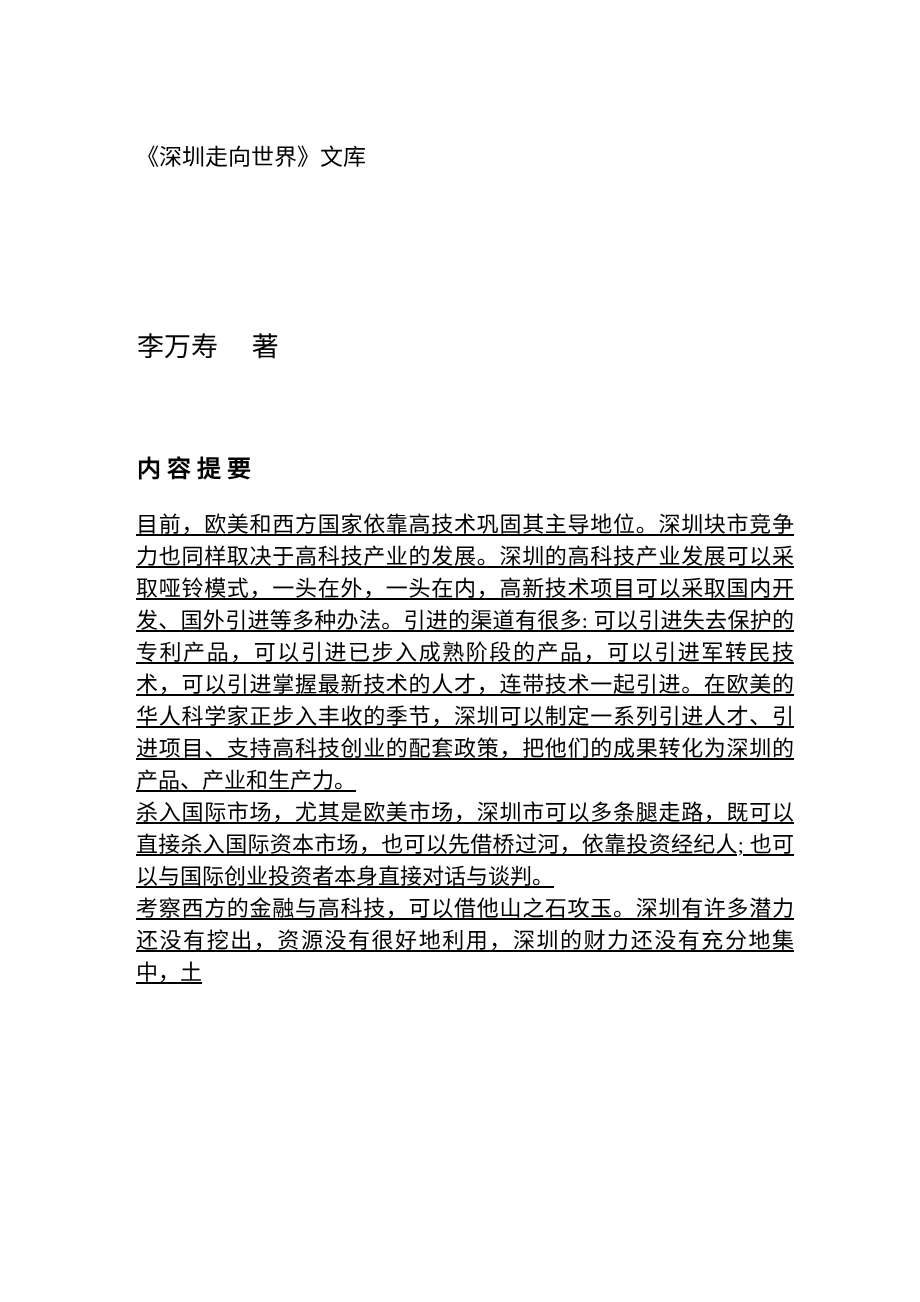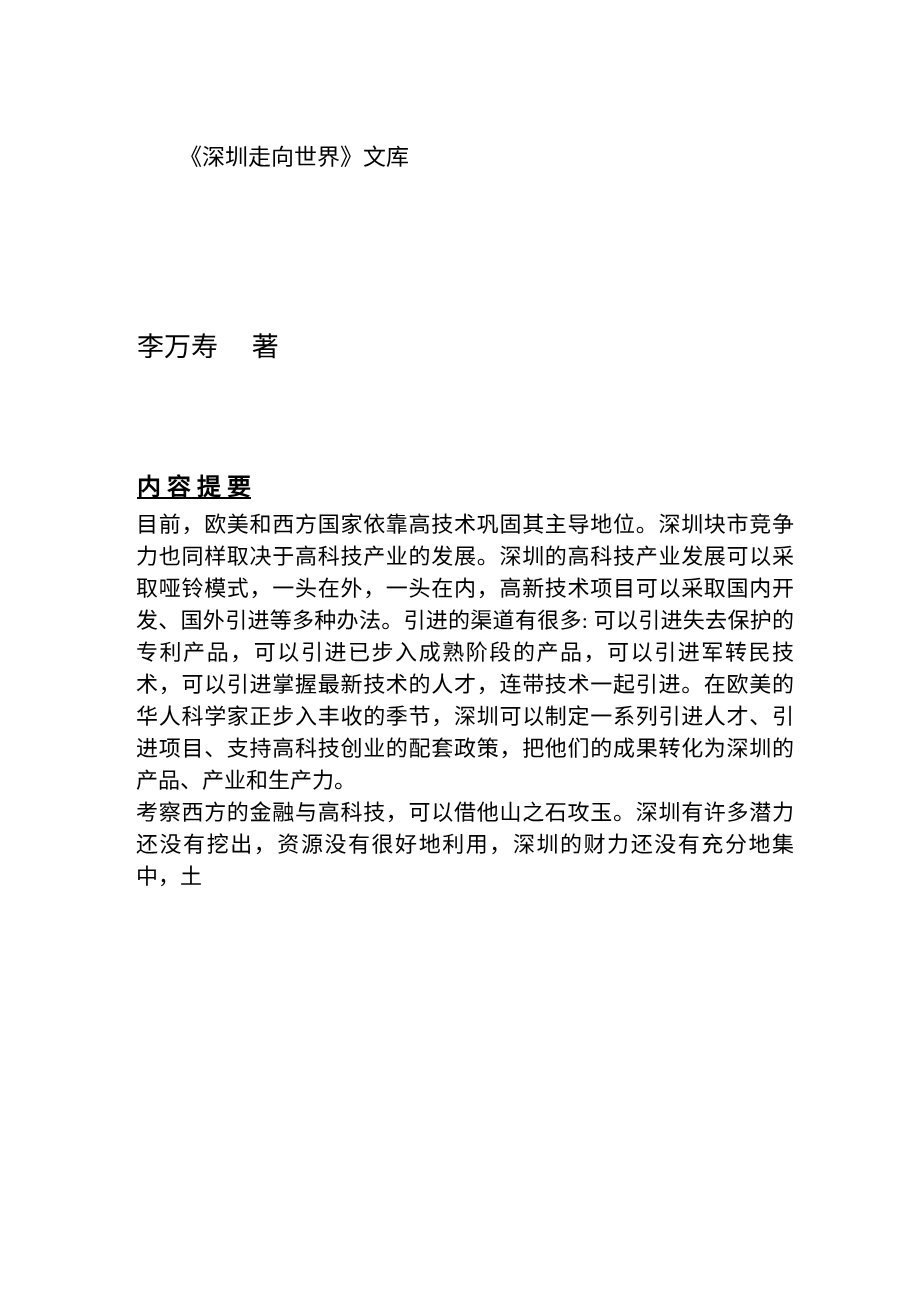--- a/index.html
+++ b/index.html
@@ -30,21 +30,20 @@
     user-select: none;
   }
   .series-label {
     position: absolute;
     left: 136px;
     top: 143px;
     z-index: 1;
     font-size: 23px;
     line-height: 30px;
     font-weight: normal;
-    margin-left: 43px;
   }
   .doc-title {
     position: absolute;
     left: 136px;
     top: 236px;
     z-index: 1;
     font-size: 25px;
     line-height: 32px;
     font-weight: bold;
   }
@@ -52,54 +51,55 @@
     position: absolute;
     left: 137px;
     top: 332px;
     z-index: 1;
     font-size: 27px;
     line-height: 30px;
   }
   .section-heading {
     position: absolute;
     left: 137px;
-    top: 472px;
+    top: 454px;
     z-index: 1;
     font-size: 24px;
     line-height: 31px;
     font-weight: bold;
-    text-decoration: underline;
   }
   .content {
     position: absolute;
     left: 136px;
     top: 509px;
     width: 658px;
     z-index: 1;
     font-size: 22px;
     line-height: 32px;
     text-align: justify;
     text-justify: inter-ideograph;
   }
   .content p {
     margin: 0;
     padding: 0;
+    text-decoration: underline;
   }
 </style>
 </head>
 <body>
 
 <div class="page">
 
 
   <div class="series-label">《深圳走向世界》文库</div>
 
 
   <div class="author-line">李万寿　 著</div>
 
   <div class="section-heading">内 容 提 要</div>
 
   <div class="content">
     <p>目前，欧美和西方国家依靠高技术巩固其主导地位。深圳块市竞争力也同样取决于高科技产业的发展。深圳的高科技产业发展可以采取哑铃模式，一头在外，一头在内，高新技术项目可以采取国内开发、国外引进等多种办法。引进的渠道有很多: 可以引进失去保护的专利产品，可以引进已步入成熟阶段的产品，可以引进军转民技术，可以引进掌握最新技术的人才，连带技术一起引进。在欧美的华人科学家正步入丰收的季节，深圳可以制定一系列引进人才、引进项目、支持高科技创业的配套政策，把他们的成果转化为深圳的产品、产业和生产力。</p>
+    <p>杀入国际市场，尤其是欧美市场，深圳市可以多条腿走路，既可以直接杀入国际资本市场，也可以先借桥过河，依靠投资经纪人; 也可以与国际创业投资者本身直接对话与谈判。</p>
     <p>考察西方的金融与高科技，可以借他山之石攻玉。深圳有许多潜力还没有挖出，资源没有很好地利用，深圳的财力还没有充分地集中，土</p>
   </div>
 
 </div>
 
 </body></html>

